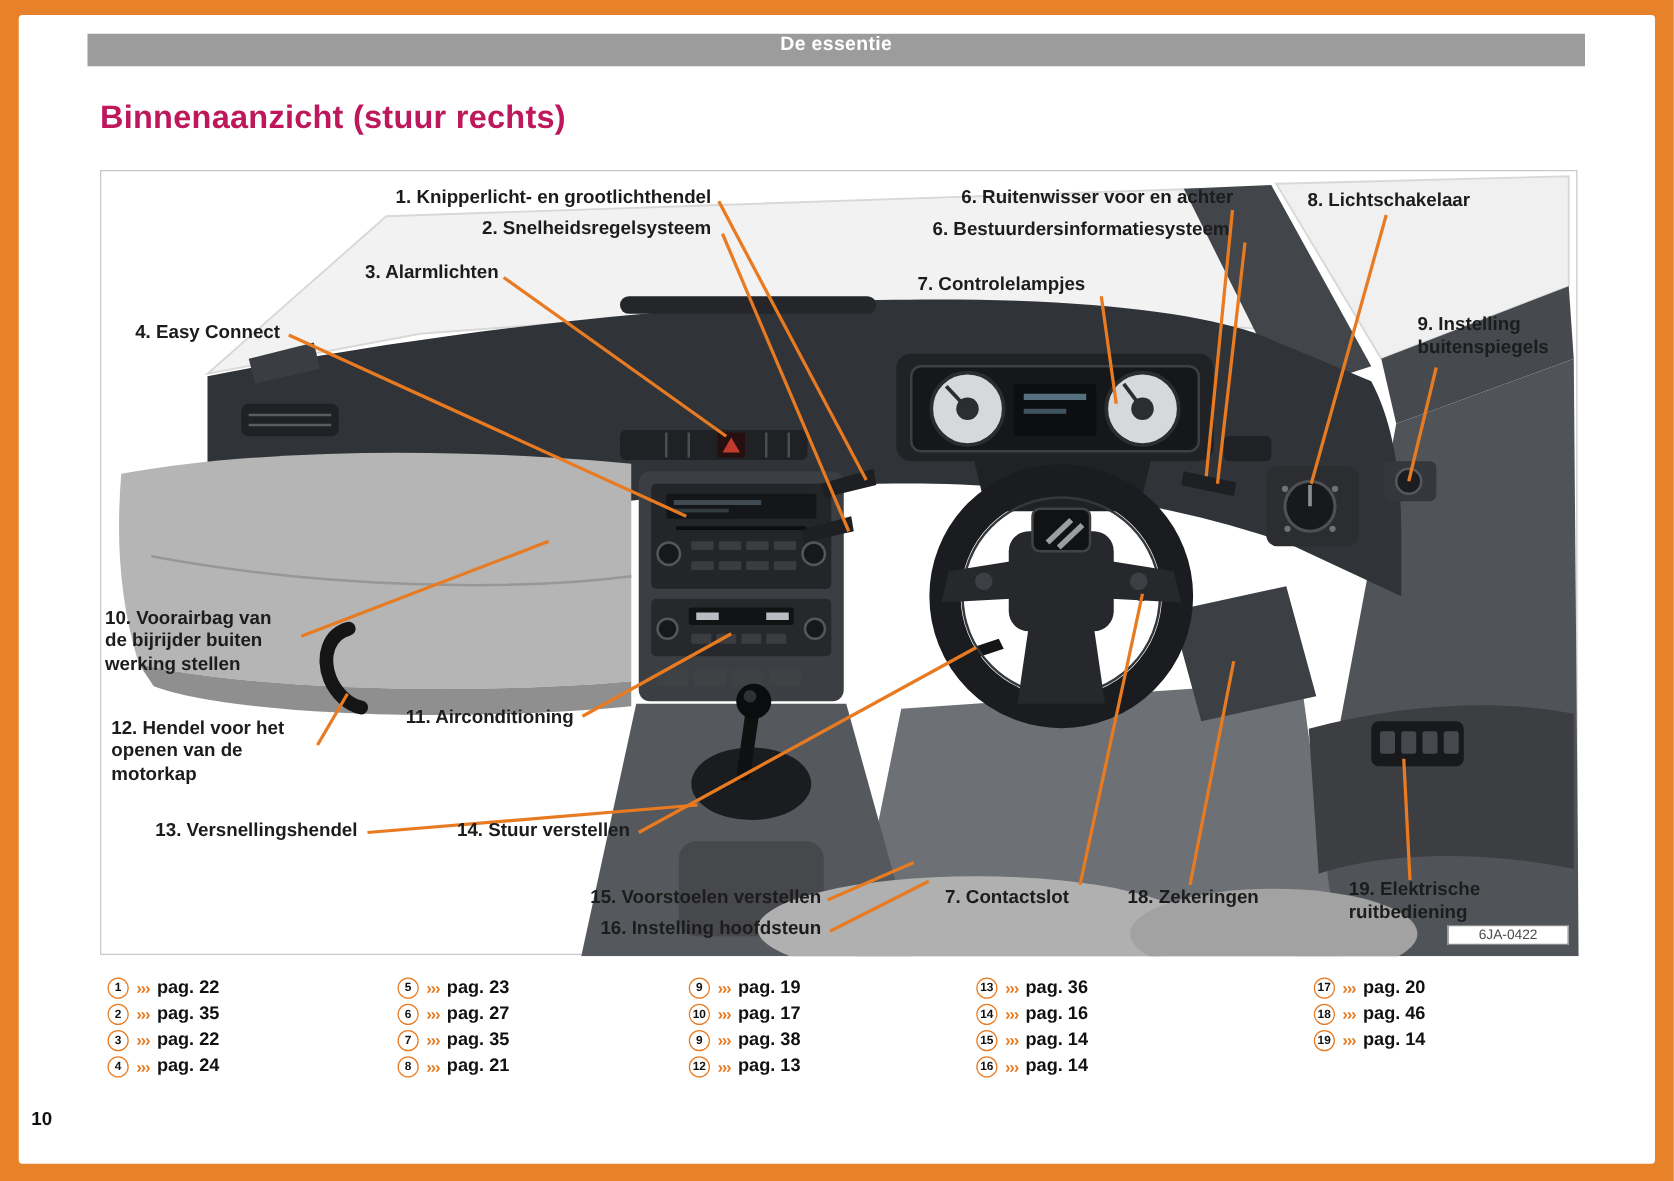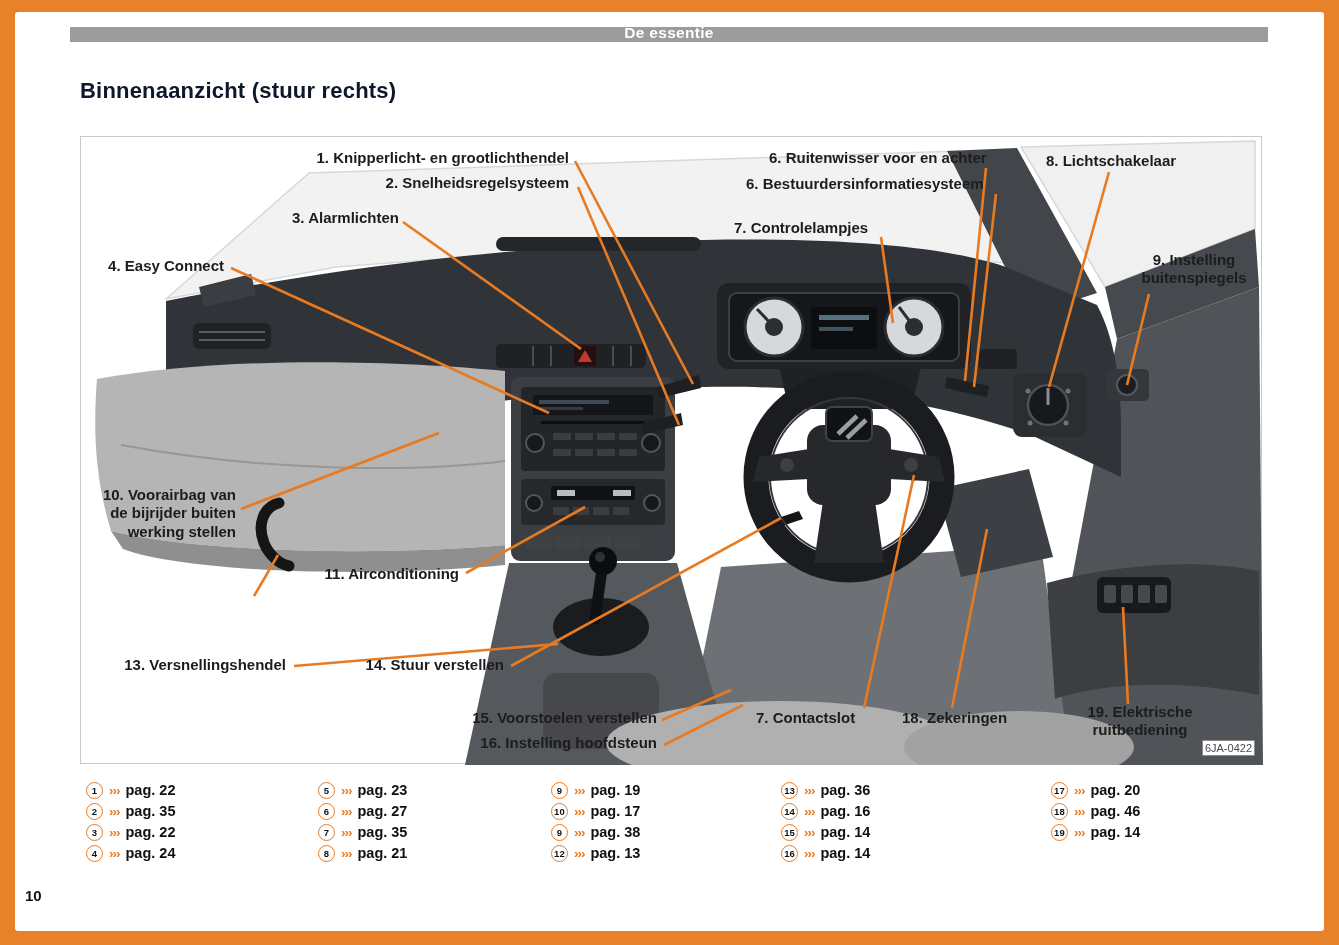--- a/index.html
+++ b/index.html
@@ -1,27 +1,27 @@
 <!DOCTYPE html>
 <html><head>
 <meta charset="utf-8">
 <style>
   * { margin:0; padding:0; box-sizing:border-box; }
   html,body { width:1339px; height:945px; }
   body { font-family:"Liberation Sans", sans-serif; background:#e8822a; position:relative; overflow:hidden; }
   .page { position:absolute; left:15px; top:12px; width:1309px; height:919px; background:#ffffff; border-radius:3px; }
-  .header-bar { position:absolute; left:55px; top:15px; width:1198px; height:15px; background:#9c9c9c; display:flex; align-items:flex-end; justify-content:center; }
+  .header-bar { position:absolute; left:55px; top:15px; width:1198px; height:26px; background:#9c9c9c; display:flex; align-items:flex-start; justify-content:center; }
   .header-bar span { color:#ffffff; font-weight:bold; font-size:15.5px; letter-spacing:.3px; }
-  .title { position:absolute; left:65px; top:66px; color:#0f172a; font-size:22px; font-weight:bold; letter-spacing:.2px; }
+  .title { position:absolute; left:65px; top:66px; color:#be185d; font-size:26px; font-weight:bold; letter-spacing:.2px; }
   .figure { position:absolute; left:65px; top:124px; width:1182px; height:628px; border:1px solid #c9c9c9; background:#ffffff; }
   .figure svg { position:absolute; left:0; top:0; }
-  .callout { position:absolute; font-size:15px; font-weight:bold; color:#1c1c1c; line-height:1.22; white-space:nowrap;text-align:center; }
+  .callout { position:absolute; font-size:15px; font-weight:bold; color:#1c1c1c; line-height:1.22; white-space:nowrap; }
   .callout.wrap { white-space:normal; }
-  .callout.tr { text-align:right; }
-  .figcode { position:absolute; right:6px; bottom:7px; border:1px solid #8a8a8a; padding:1px 2px; font-size:11px; color:#4a4a4a; background:#fff; }
+  .callout.tr { }
+  .figcode { position:absolute; right:6px; bottom:7px; border:1px solid #8a8a8a; padding:1px 24px; font-size:11px; color:#4a4a4a; background:#fff; }
   .refs { position:absolute; left:71px; top:769px; width:1190px; display:flex; }
   .ref-col { display:flex; flex-direction:column; gap:3px; }
   .ref-col.c1 { width:237px; } .ref-col.c2 { width:238px; } .ref-col.c3 { width:235px; } .ref-col.c4 { width:237px;text-align:right; } .ref-col.c5 { width:230px;margin-left:38px; }
   .ref-row { display:flex; align-items:center; gap:6px; font-size:14.5px; font-weight:bold; color:#111; height:18px; }
   .circ { width:17px; height:17px; border:1.5px solid #e87b22; border-radius:50%; display:inline-flex; align-items:center; justify-content:center; font-size:9.5px; font-weight:bold; color:#111; flex:0 0 auto; background:#fff; }
   .arrows { color:#e87b22; font-size:13.5px; font-weight:bold; letter-spacing:-1px; }
   .pagenum { position:absolute; left:10px; top:875px; font-size:15px; font-weight:bold; color:#111; }
 </style>
 </head>
 <body>
@@ -201,20 +201,21 @@
     <div class="callout" style="right:692px;top:37px">2. Snelheidsregelsysteem</div>
     <div class="callout" style="right:862px;top:72px">3. Alarmlichten</div>
     <div class="callout" style="right:1037px;top:120px">4. Easy Connect</div>
     <div class="callout" style="left:688px;top:12px">6. Ruitenwisser voor en achter</div>
     <div class="callout" style="left:665px;top:38px">6. Bestuurdersinformatiesysteem</div>
     <div class="callout" style="left:653px;top:82px">7. Controlelampjes</div>
     <div class="callout" style="left:965px;top:15px">8. Lichtschakelaar</div>
     <div class="callout wrap" style="left:1053px;top:114px;width:120px">9. Instelling buitenspiegels</div>
     <div class="callout wrap tr" style="right:1025px;top:349px;width:152px">10. Voorairbag van de bijrijder buiten werking stellen</div>
     <div class="callout" style="right:802px;top:428px">11. Airconditioning</div>
+    <div class="callout wrap tr" style="right:1014px;top:437px;width:158px">12. Hendel voor het openen van de motorkap</div>
     <div class="callout" style="right:975px;top:519px">13. Versnellingshendel</div>
     <div class="callout" style="right:757px;top:519px">14. Stuur verstellen</div>
     <div class="callout" style="right:604px;top:572px">15. Voorstoelen verstellen</div>
     <div class="callout" style="right:604px;top:597px">16. Instelling hoofdsteun</div>
     <div class="callout" style="left:675px;top:572px">7. Contactslot</div>
     <div class="callout" style="left:821px;top:572px">18. Zekeringen</div>
     <div class="callout wrap" style="left:998px;top:566px;width:122px">19. Elektrische ruitbediening</div>
 
     <div class="figcode">6JA-0422</div>
   </div>

